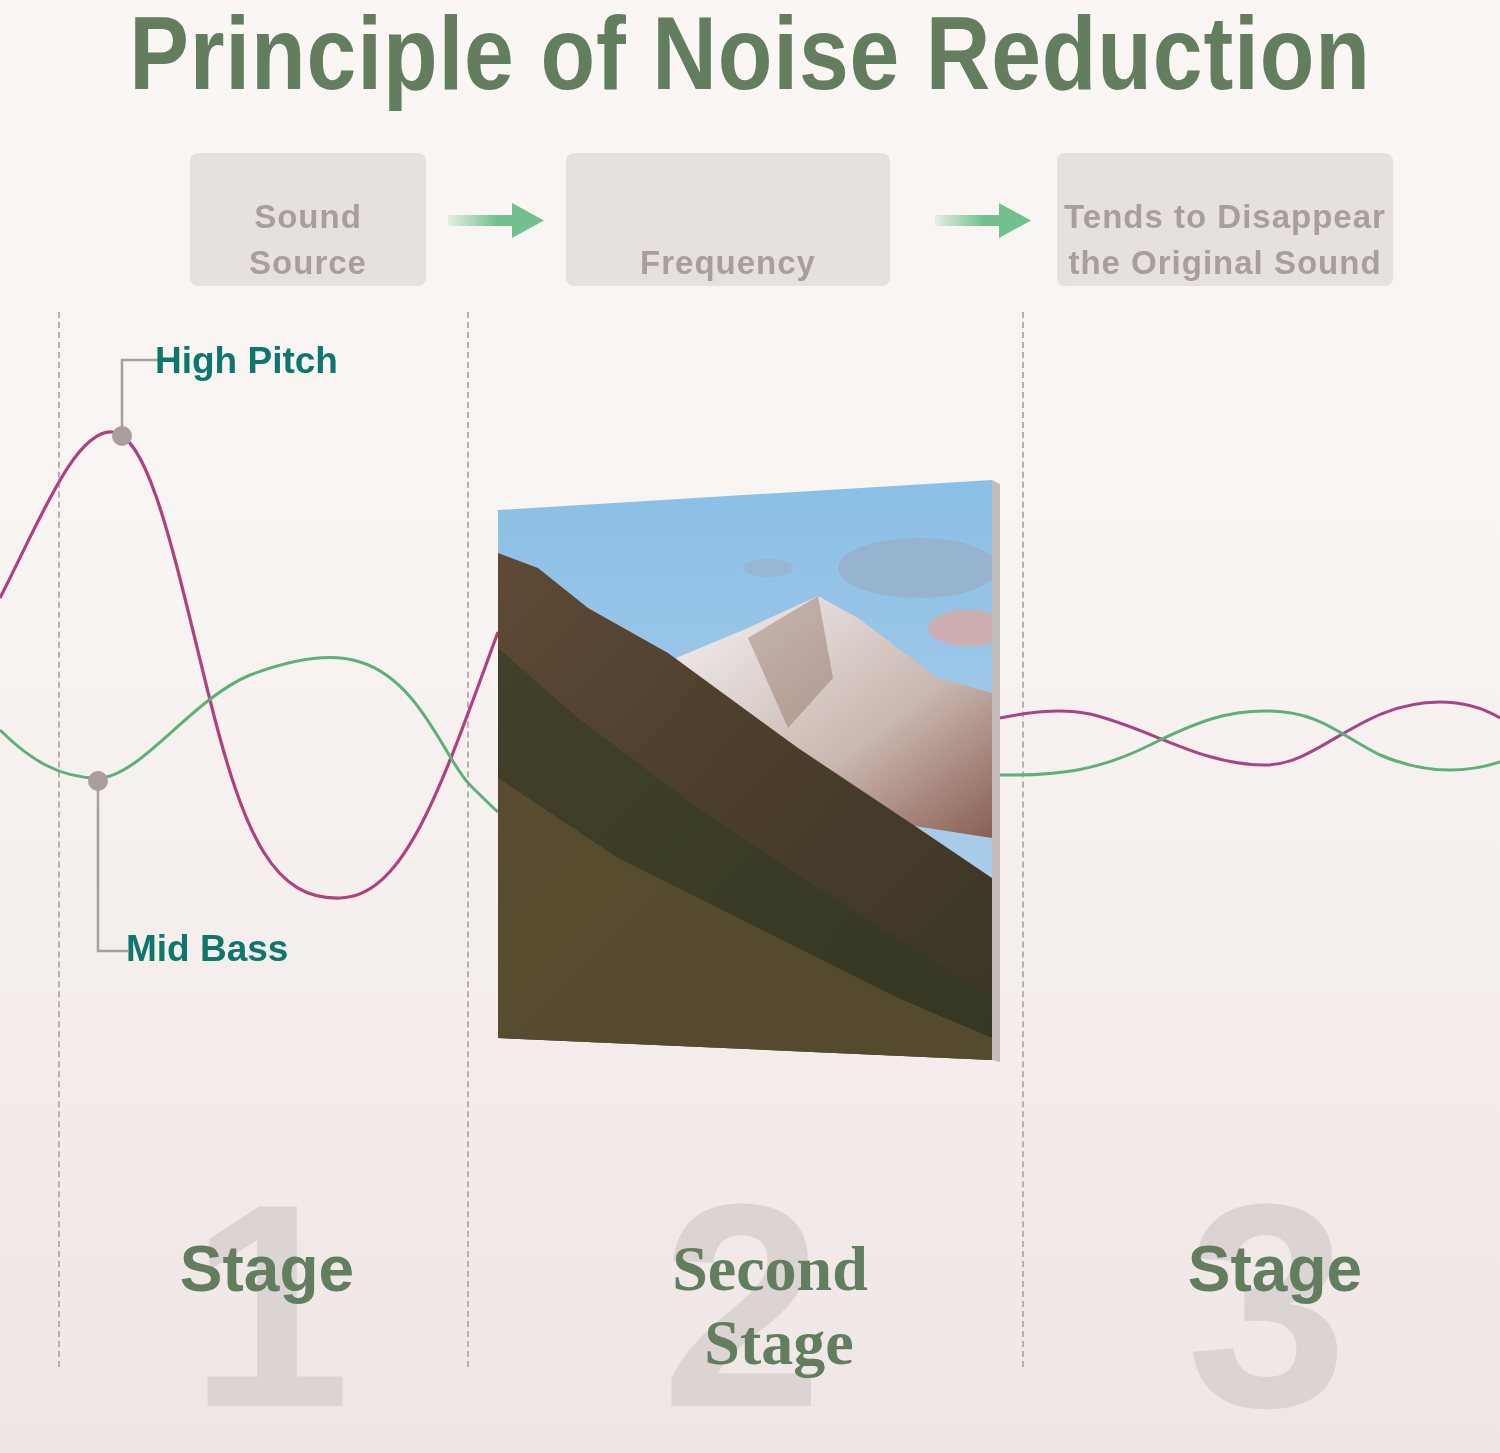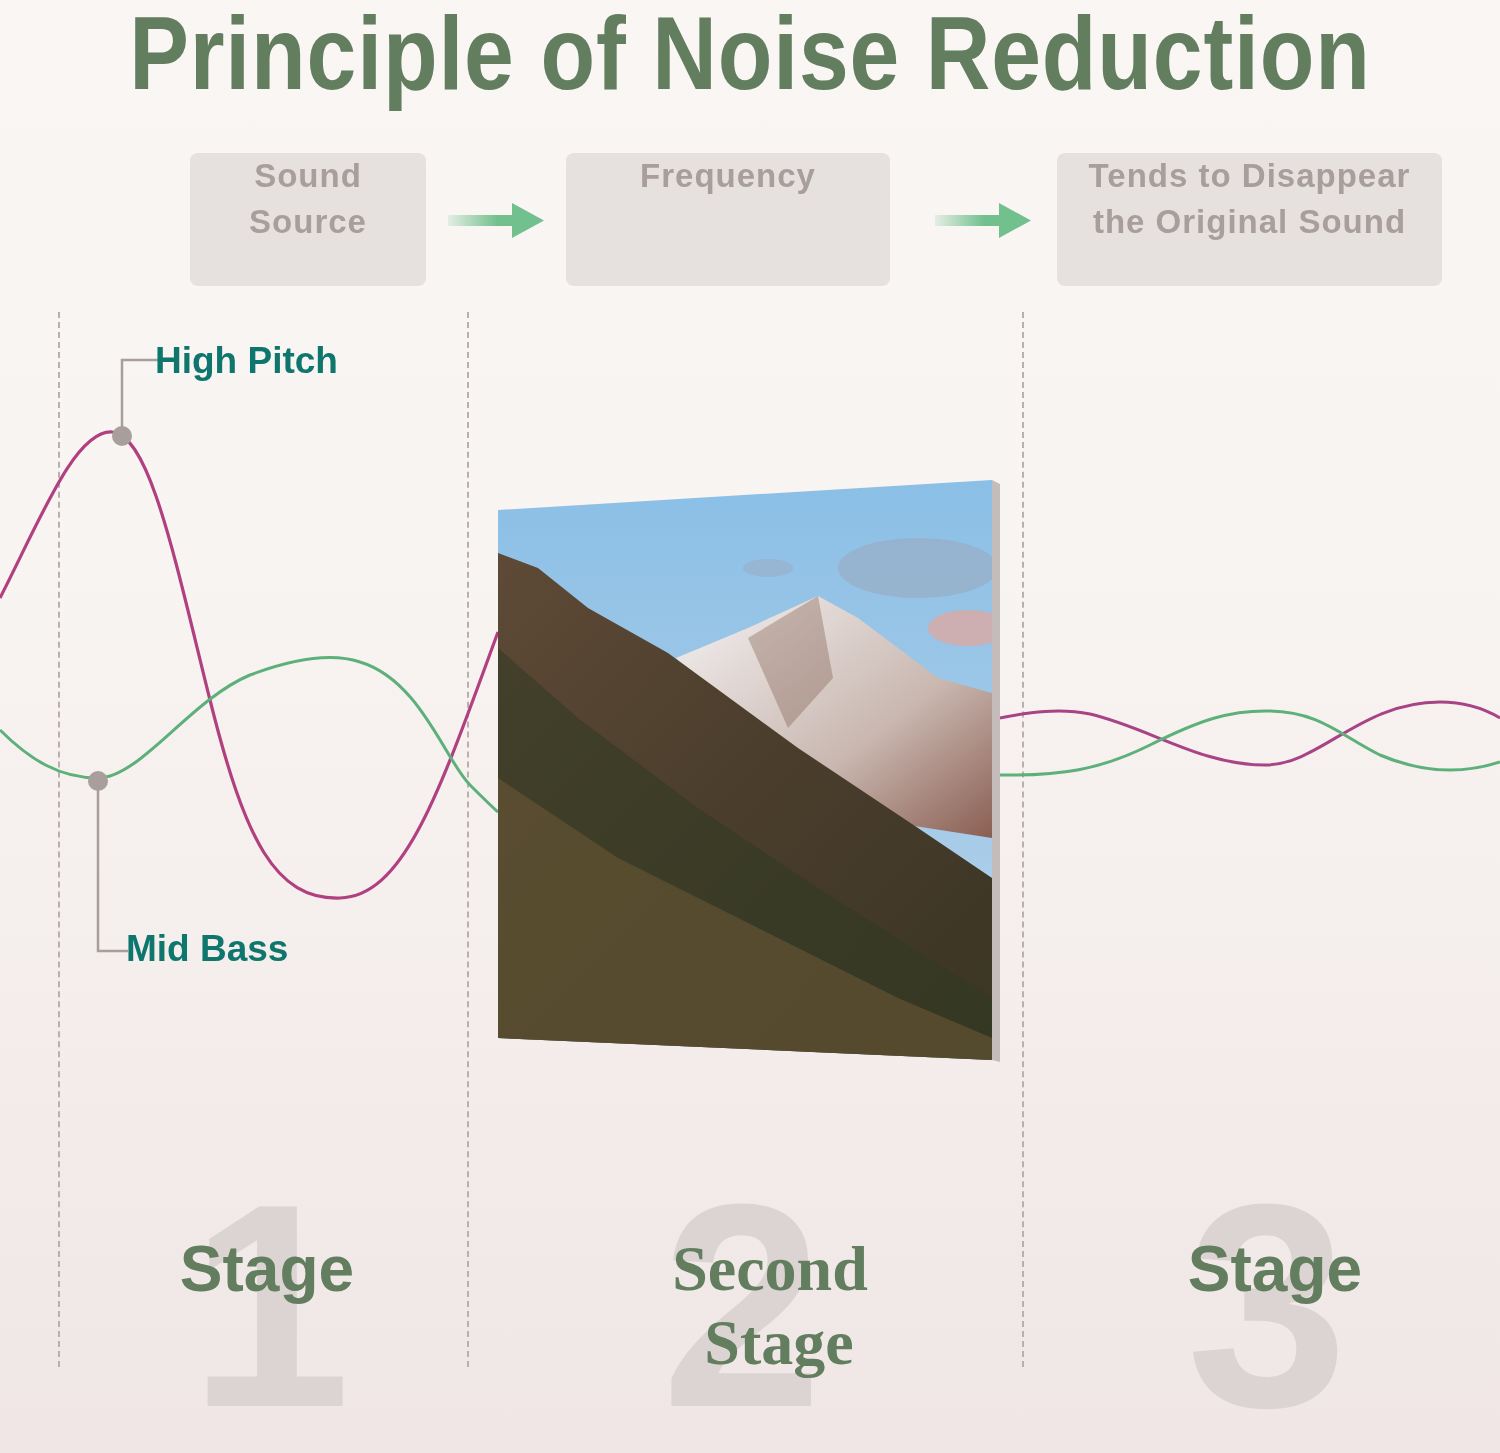--- a/index.html
+++ b/index.html
@@ -19,21 +19,21 @@
     color: #627e5f;
     letter-spacing: 1px;
     transform: scaleX(0.86);
     transform-origin: center;
     white-space: nowrap;
   }
   .step-box {
     position: absolute; top: 153px; height: 133px;
     background: #e6e1df;
     border-radius: 8px;
-    display: flex; align-items: flex-start; justify-content: center;
+    display: flex; align-items: flex-end; justify-content: center;
     text-align: center;
     color: #a89e9c;
     font-weight: bold;
     font-size: 33px;
     line-height: 46px;
     letter-spacing: 1px;
   }
   .step-box span { display: block; }
   .arrow { position: absolute; top: 201px; width: 96px; height: 40px; }
   .divider {
@@ -72,21 +72,21 @@
   <div>
     <span>Sound</span>
     <span>Source</span>
   </div>
 </div>
 <div class="step-box" style="left:566px; width:324px;">
   <div>
     <span>Frequency</span>
   </div>
 </div>
-<div class="step-box" style="left:1057px; width:385px;">
+<div class="step-box" style="left:1057px; width:336px;">
   <div>
     <span>Tends to Disappear</span>
     <span>the Original Sound</span>
   </div>
 </div>
 
 <svg class="arrow" style="left:448px;" viewBox="0 0 96 40">
   <defs>
     <linearGradient id="ag1" x1="0" x2="1" y1="0" y2="0">
       <stop offset="0" stop-color="#72c08e" stop-opacity="0.15"></stop>

